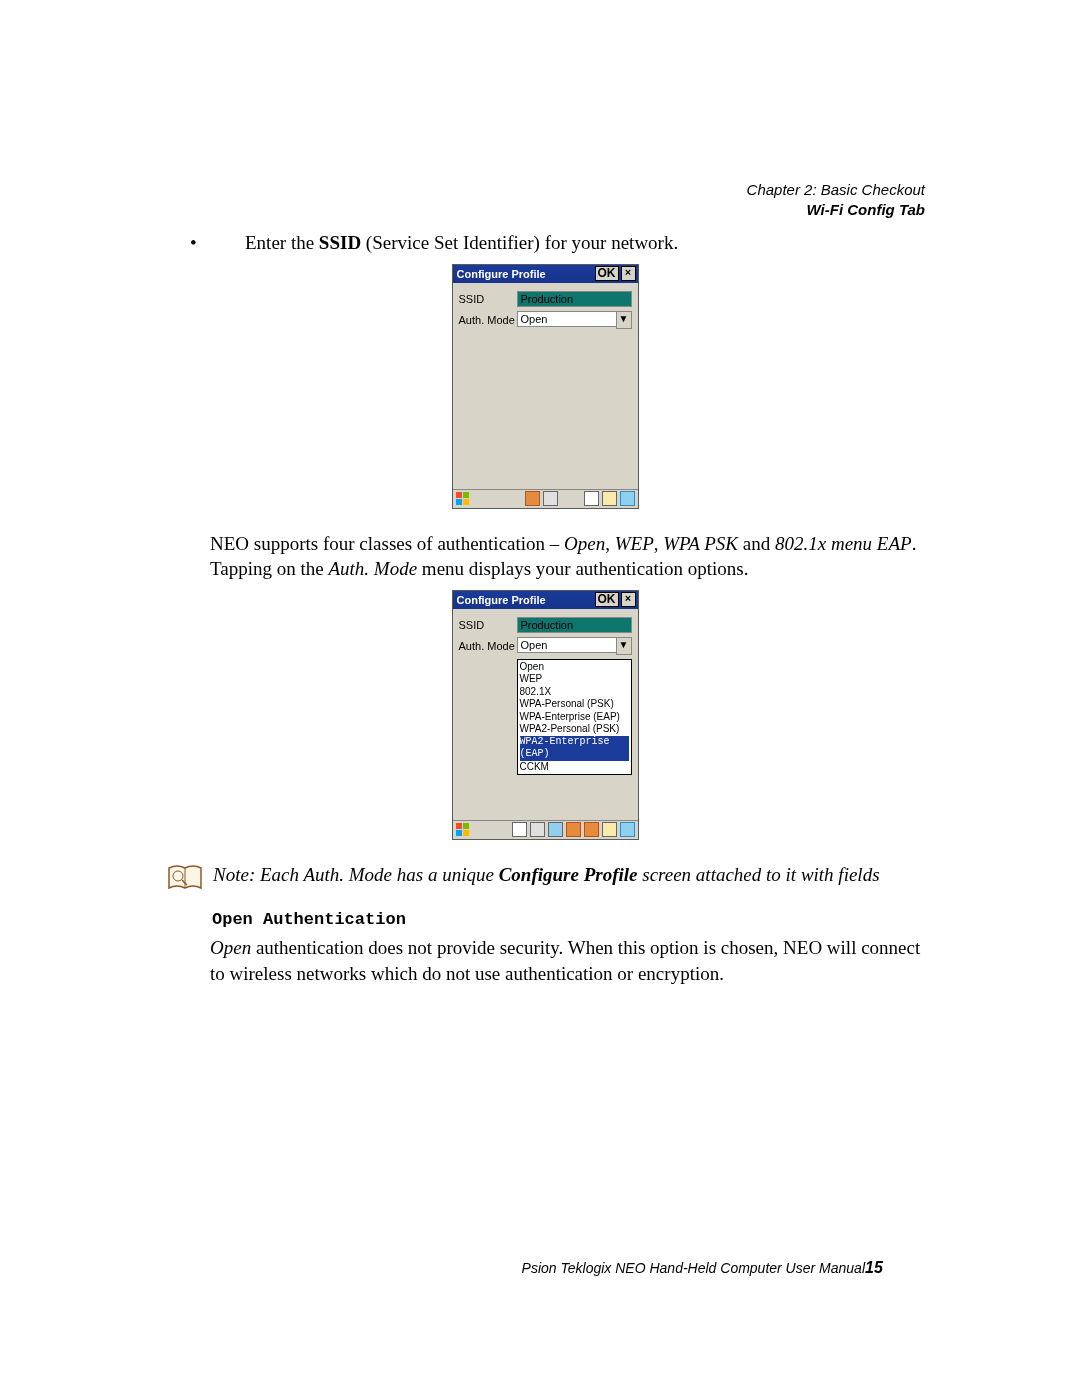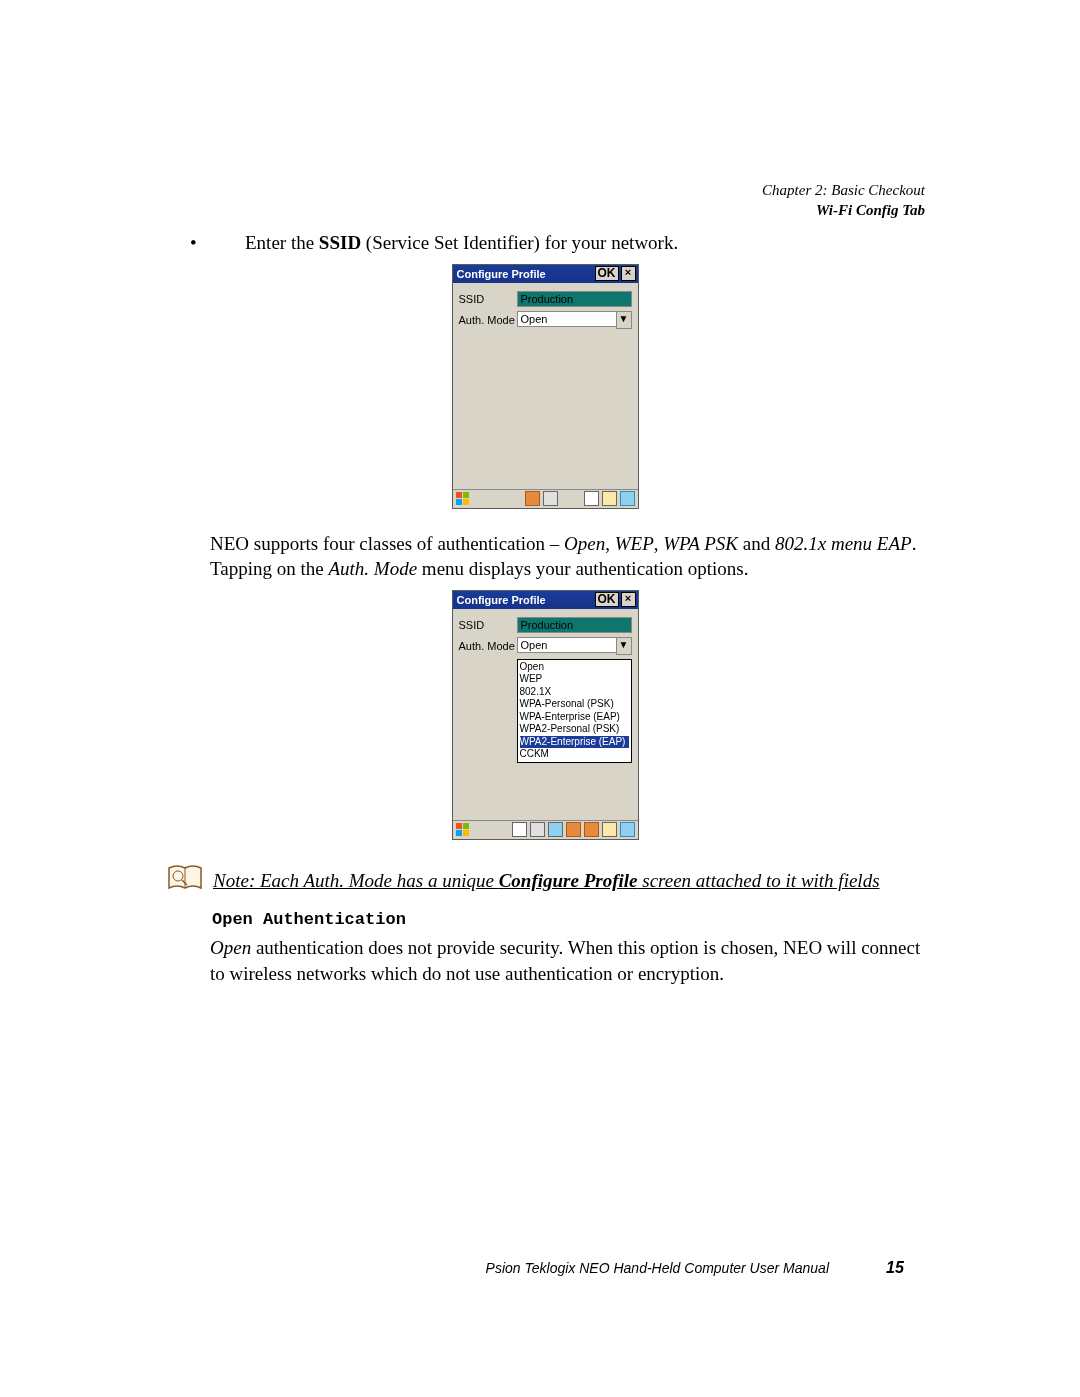--- a/index.html
+++ b/index.html
@@ -18,21 +18,21 @@
     width: 100%;
     height: 100%;
     position: relative;
   }
   .header {
     position: absolute;
     top: 180px;
     right: 155px;
     text-align: right;
     font-style: italic;
-    font-family: Liberation Serif, serif;
+    font-family: Liberation Sans, sans-serif;
     font-size: 15px;
     line-height: 1.35;
     color: #000;
   }
   .header .hline2 {
     font-weight: bold;
     font-style: italic;
   }
   .content {
     margin-top: 50px;
@@ -146,20 +146,21 @@
     margin-left: 58px;
     background: #fff;
     border: 1px solid #000;
     font-size: 10px;
     line-height: 1.25;
     padding: 1px 2px;
   }
   .ws-list .hl {
     background: #1a3b9a;
     color: #fff;
+    font-family: Liberation Mono, monospace;
   }
   .ws-taskbar {
     height: 18px;
     background: #d8d4c8;
     border-top: 1px solid #888;
     display: flex;
     align-items: center;
     padding: 0 3px;
     gap: 3px;
   }
@@ -209,23 +210,22 @@
   }
   .para {
     font-size: 19px;
     line-height: 1.35;
     margin-left: 45px;
   }
   .para em { font-style: italic; }
 
   .note-row {
     display: flex;
-    align-items: flex-end;
+    align-items: flex-start;
     margin: 14px 0 0 0;
-    text-decoration: underline;
   }
   .note-icon {
     width: 40px;
     height: 32px;
     margin-right: 8px;
     flex-shrink: 0;
   }
   .note-icon svg { width: 40px; height: 32px; }
   .note-text {
     font-size: 19px;
@@ -243,26 +243,25 @@
   .footer {
     position: absolute;
     bottom: 120px;
     left: 165px;
     right: 155px;
     font-family: Verdana, Geneva, sans-serif;
     font-style: italic;
     font-size: 14px;
     display: flex;
     align-items: baseline;
-    gap: 36px;
   }
   .footer .ftext { flex:1; text-align: right; }
   .footer .pnum {
     width: 60px;
-    text-align: center;
+    text-align: left;
     font-weight: bold;
     font-size: 16px;
   }
 </style>
 </head>
 <body>
 
 <div class="page">
 
   <div class="header">

